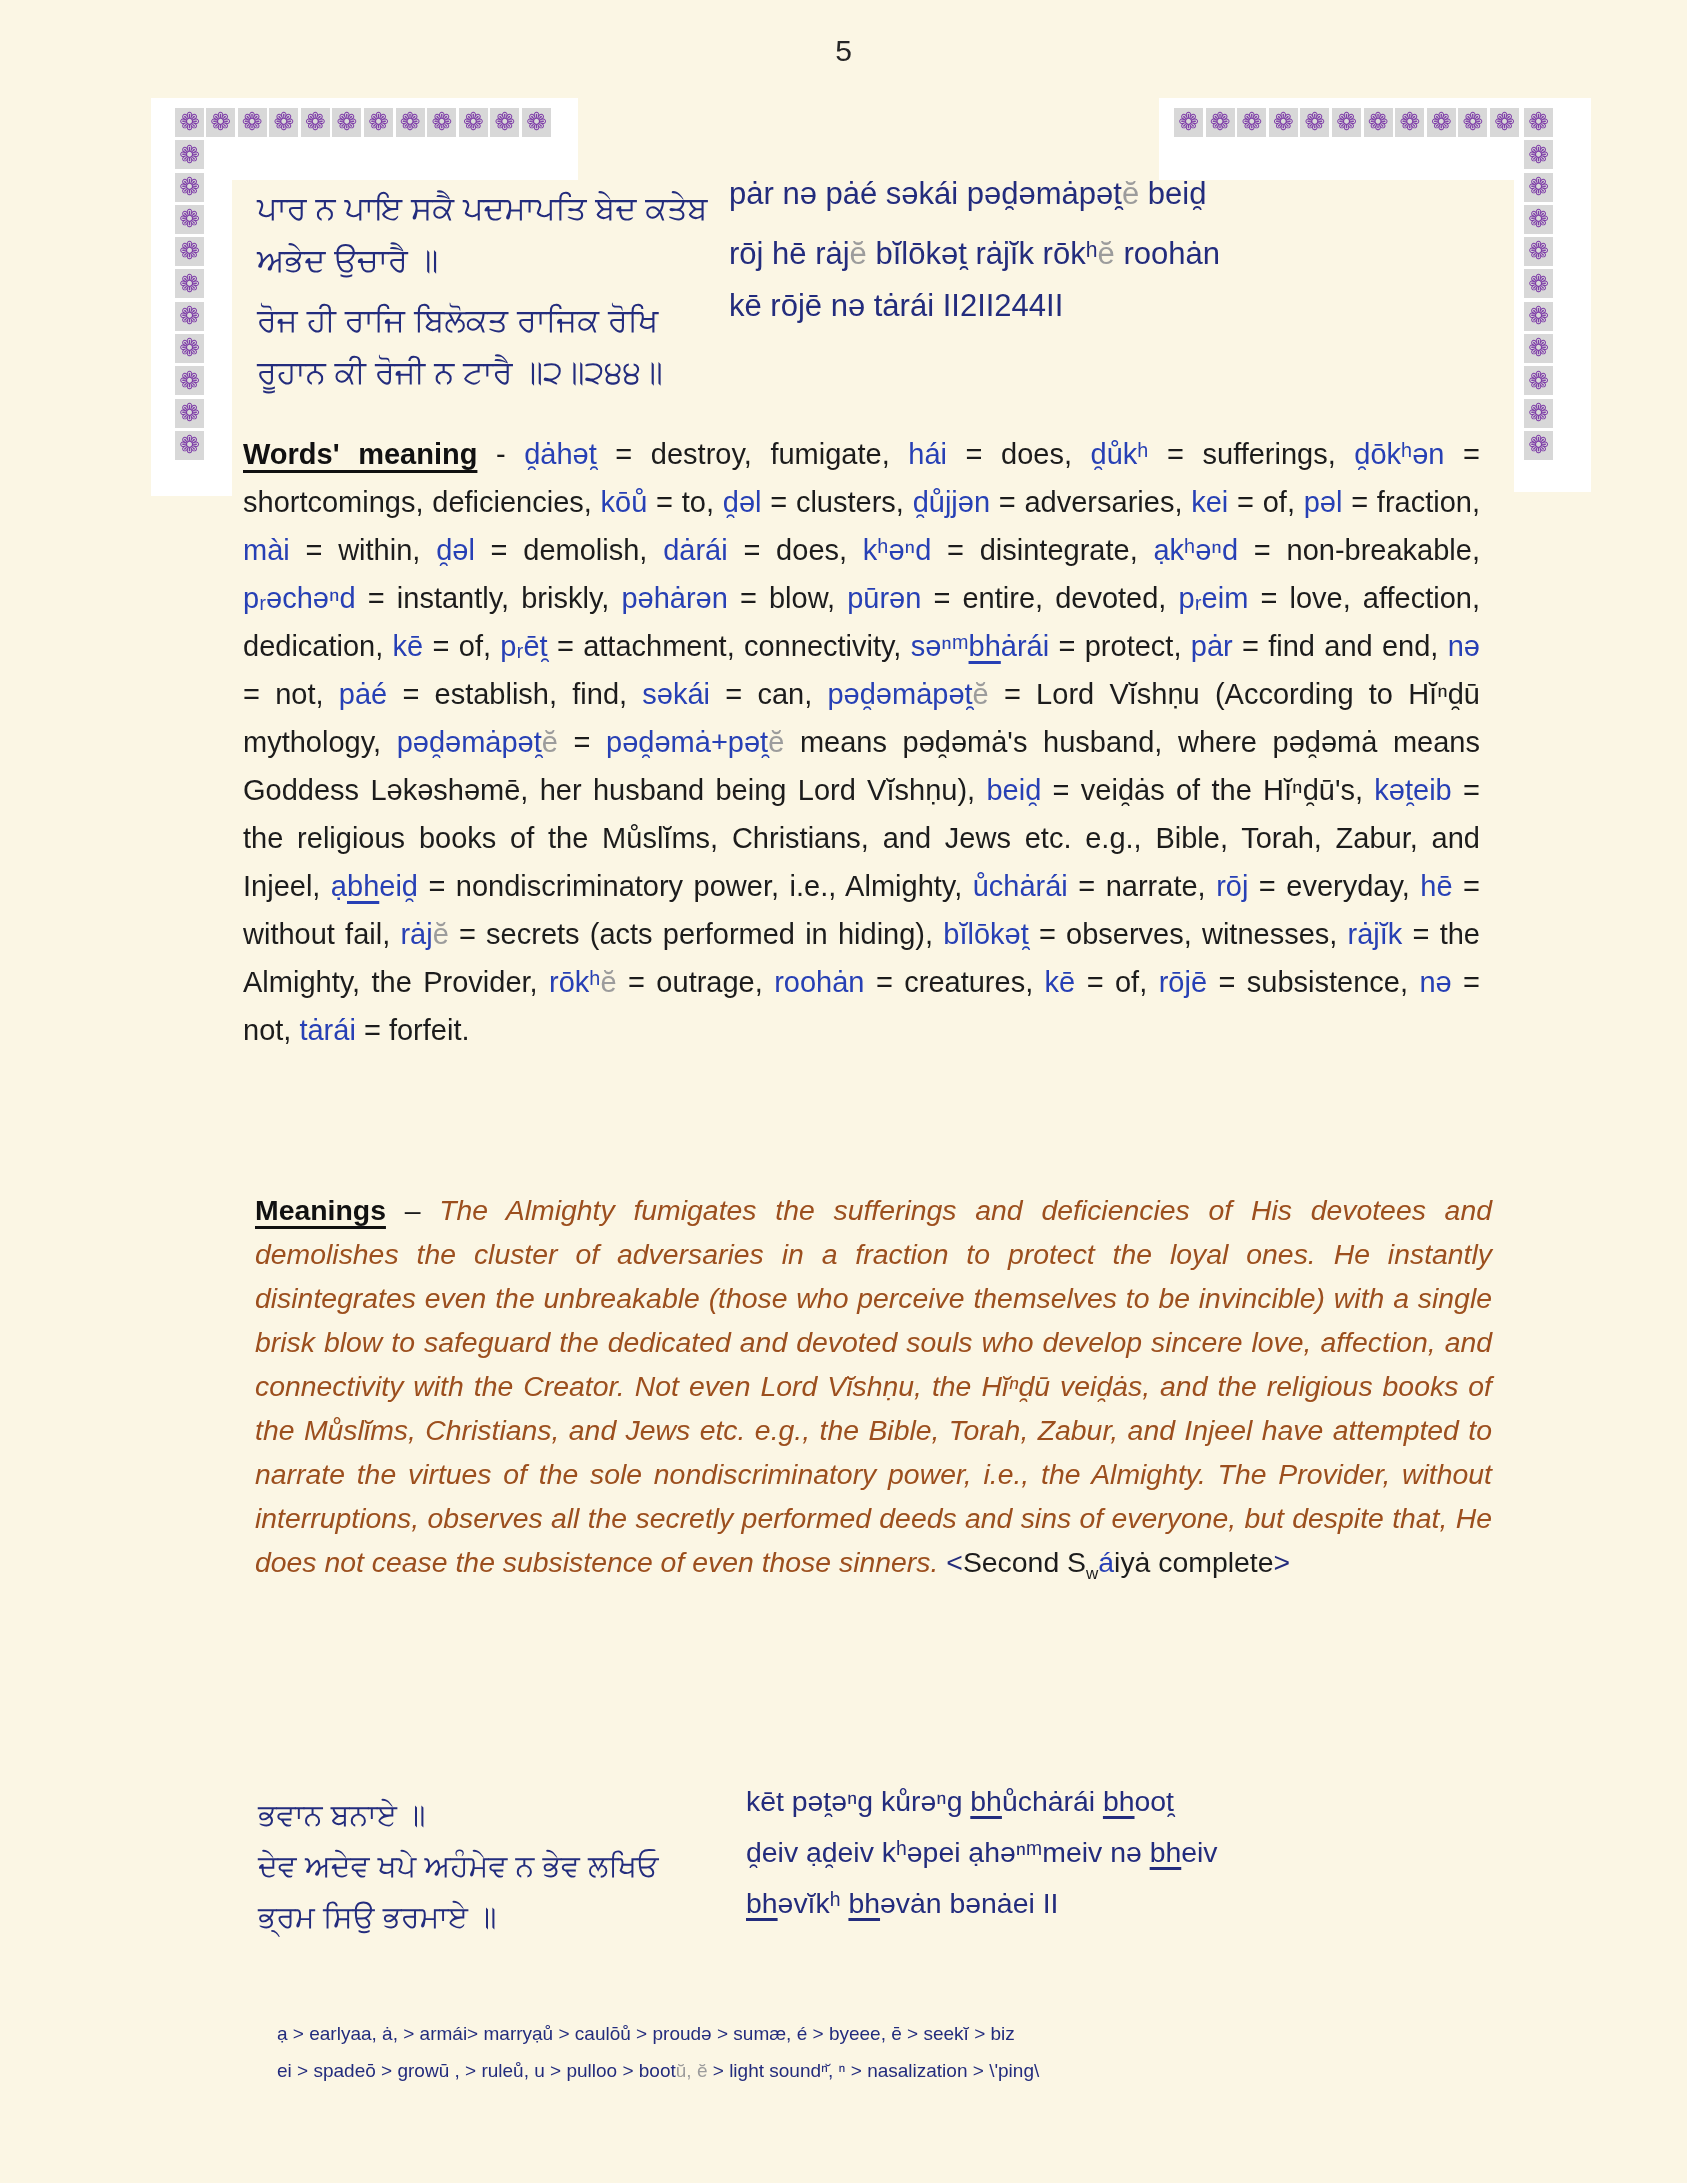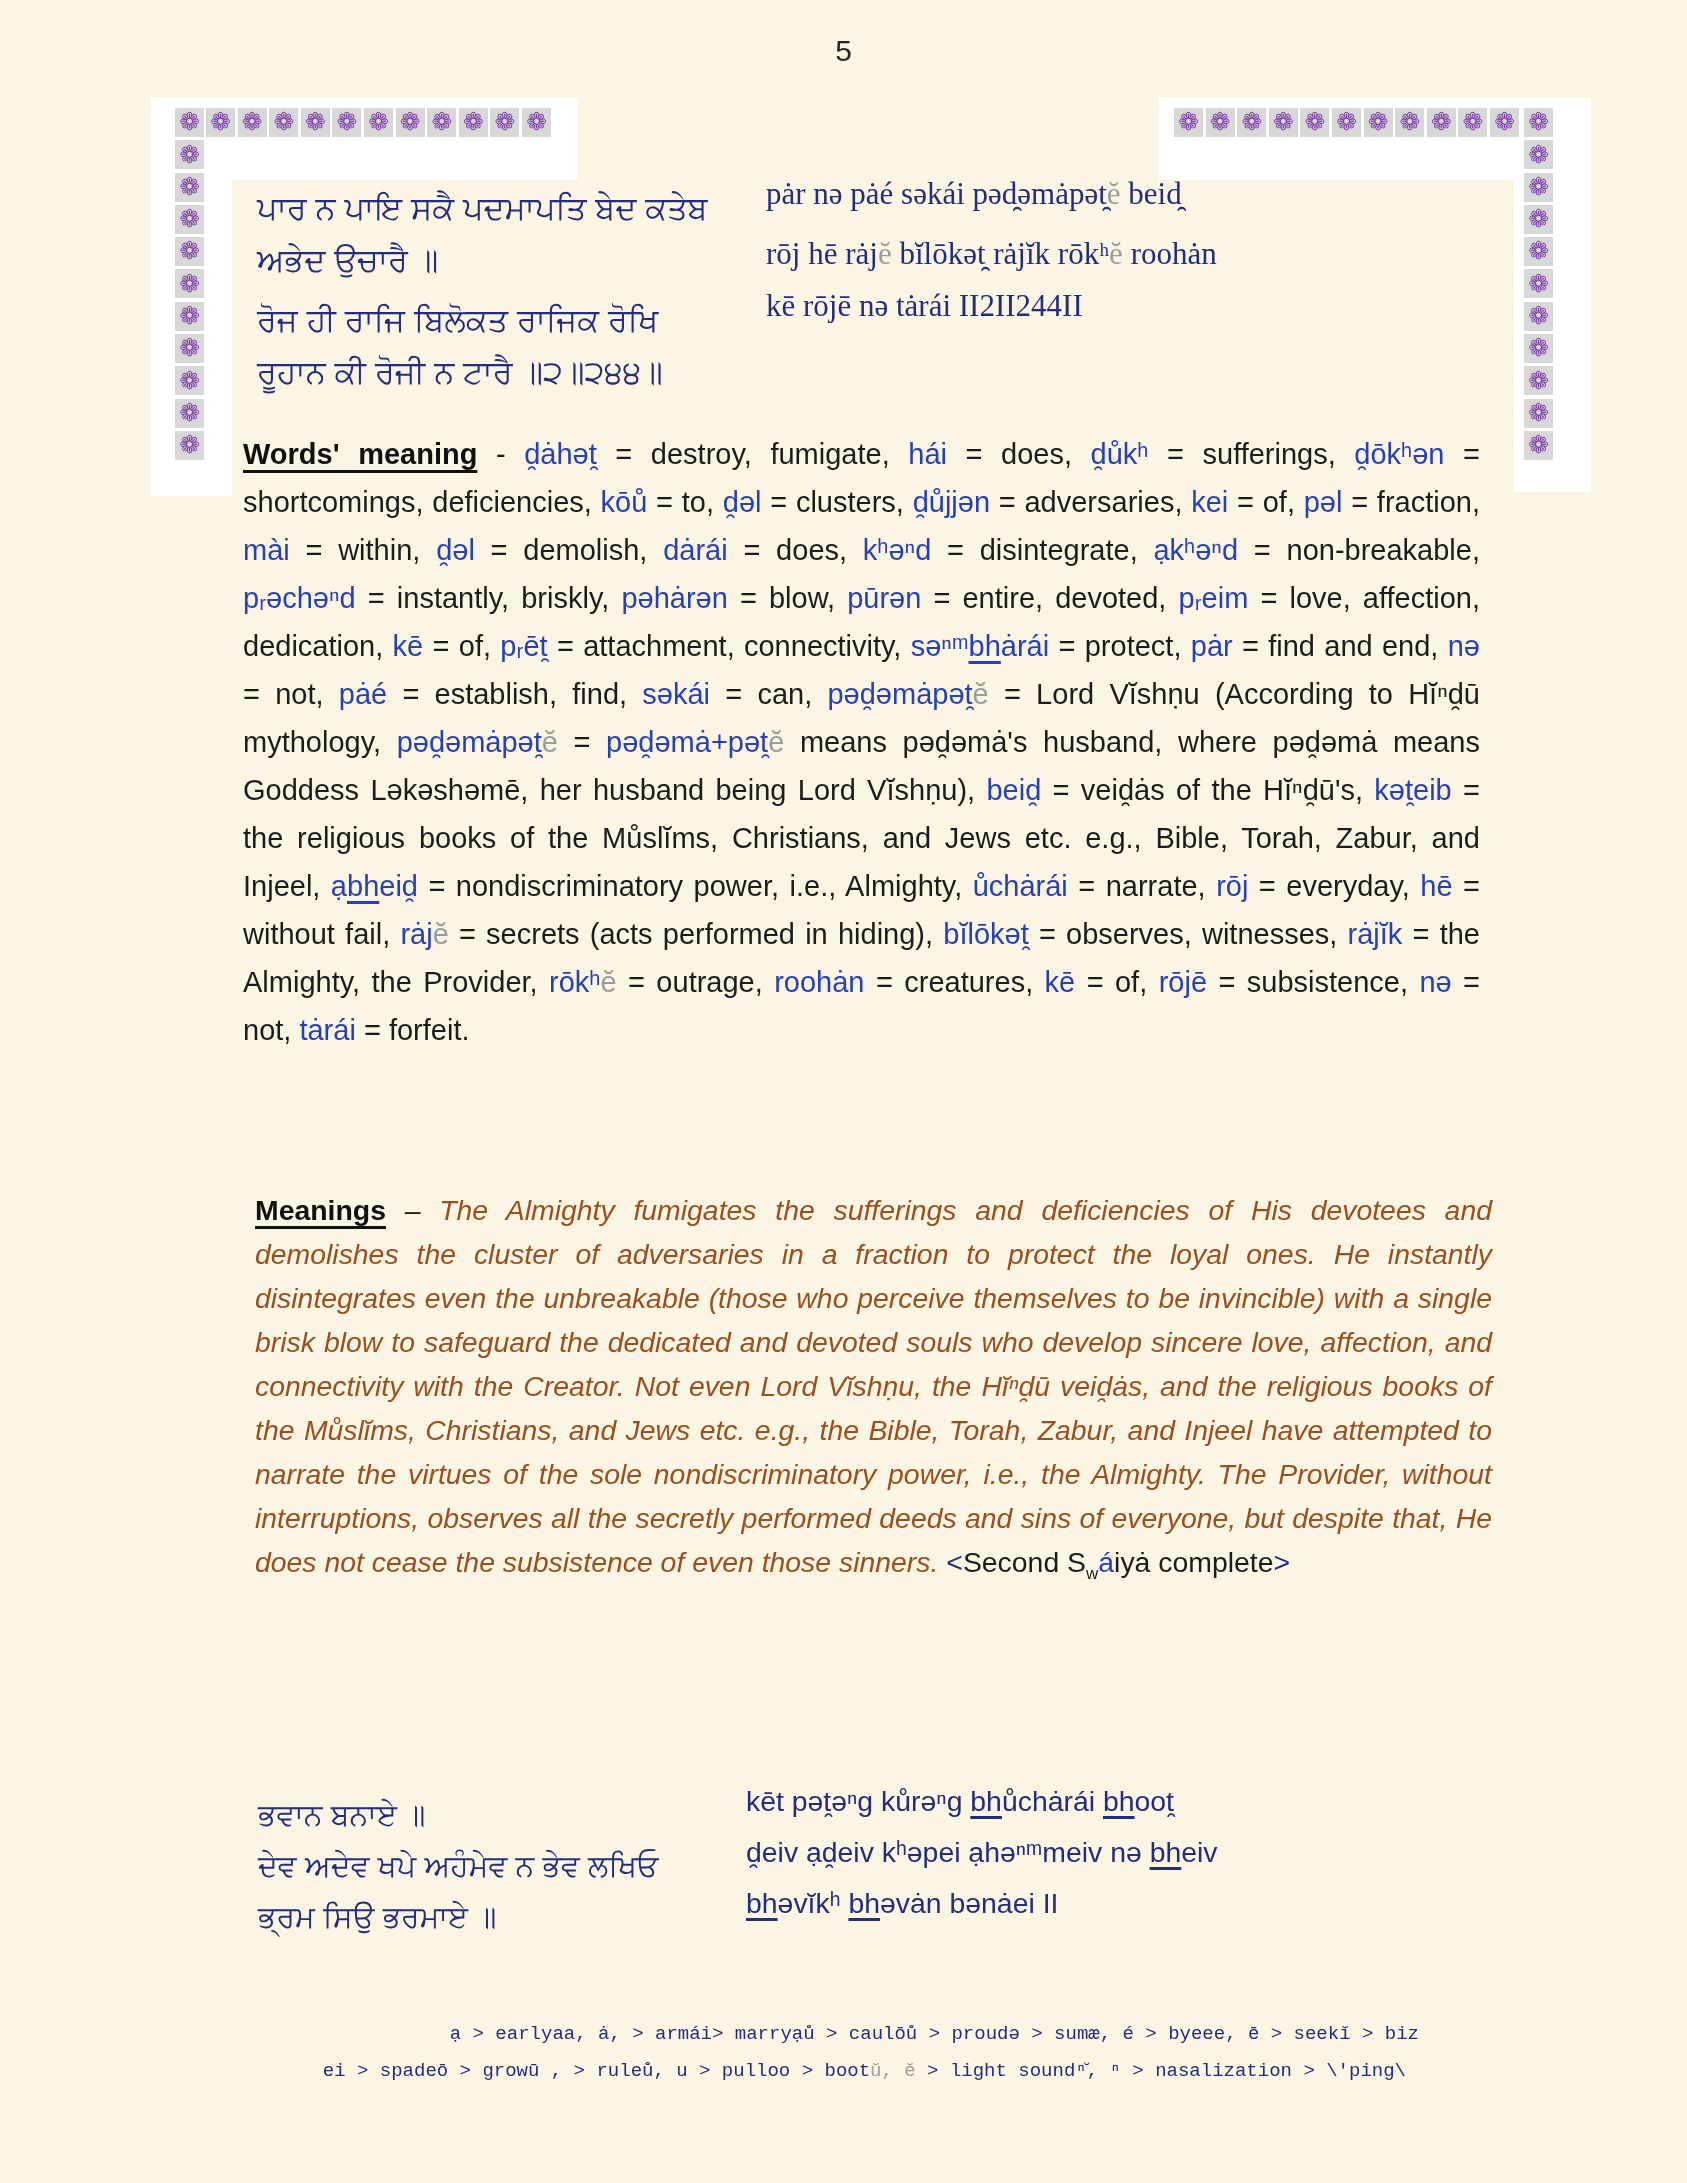--- a/index.html
+++ b/index.html
@@ -17,21 +17,21 @@
   .orn-col{position:absolute;display:flex;flex-direction:column;gap:3.3px;}
   #orn-tl{left:206px;top:108px;}
   #orn-l{left:175px;top:108px;}
   #orn-tr{left:1174px;top:108px;}
   #orn-r{left:1524px;top:108px;}
   .flower{display:flex;align-items:center;justify-content:center;width:29px;height:29px;
           background:#D8D8D8;color:#7F3FA8;font-size:24.5px;line-height:1;}
   
   .gur{color:#232C7D;margin-top:11px;}
   .gur-top{position:absolute;left:257px;top:171px;width:509px;font-size:32px;line-height:52px;}
-  .tr-top{position:absolute;left:766px;top:168px;width:635px;font-size:31px;line-height:52px;font-family:Liberation Serif, serif;}
+  .tr-top{position:absolute;left:729px;top:168px;width:635px;font-size:31px;line-height:52px;}
   .gur-bot{position:absolute;left:258px;top:1778px;width:490px;font-size:30px;line-height:51px;}
   .tr-bot{position:absolute;left:746px;top:1776px;width:662px;font-size:28.4px;line-height:51px;}
   .stgap{margin-top:8px;}
   
   .wm{position:absolute;left:243px;top:430px;width:1237px;font-size:29px;line-height:48px;
       text-align:justify;color:#1C1C1C;}
   .mn{position:absolute;left:243px;top:1188px;width:1237px;font-size:28.4px;line-height:44px;
       text-align:justify;color:#1C1C1C;margin-left:12px;}
   
   .seg-bk{color:#1C1C1C;}
@@ -39,21 +39,21 @@
   .seg-nvu{color:#232C7D;text-decoration:underline;text-decoration-thickness:2.6px;text-underline-offset:4.6px;}
   .seg-bl{color:#2740B5;}
   .seg-blu{color:#2740B5;text-decoration:underline;text-decoration-thickness:2.6px;text-underline-offset:4.6px;}
   .seg-gy{color:#9C9C9C;}
   .seg-hd{color:#111111;font-weight:bold;text-decoration:underline;
           text-decoration-thickness:2.6px;text-underline-offset:6px;}
   .seg-bn{color:#9C4F1E;font-style:italic;}
   .seg-sub{vertical-align:sub;font-size:0.6em;}
   
   .key{position:absolute;left:277px;top:2023px;width:1142px;font-size:19px;color:#232C7D;}
-  .keyrow{display:flex;justify-content:flex-end;font-family:Liberation Mono, monospace;}
+  .keyrow{display:flex;justify-content:flex-start;}
   .keyrow-2{margin-top:15px;width:1129px;}
 </style>
 </head>
 <body>
 
 <div>
 
   <div class="pageno">5</div>
 
   <div class="orn-wh orn-wh-tl"></div>

